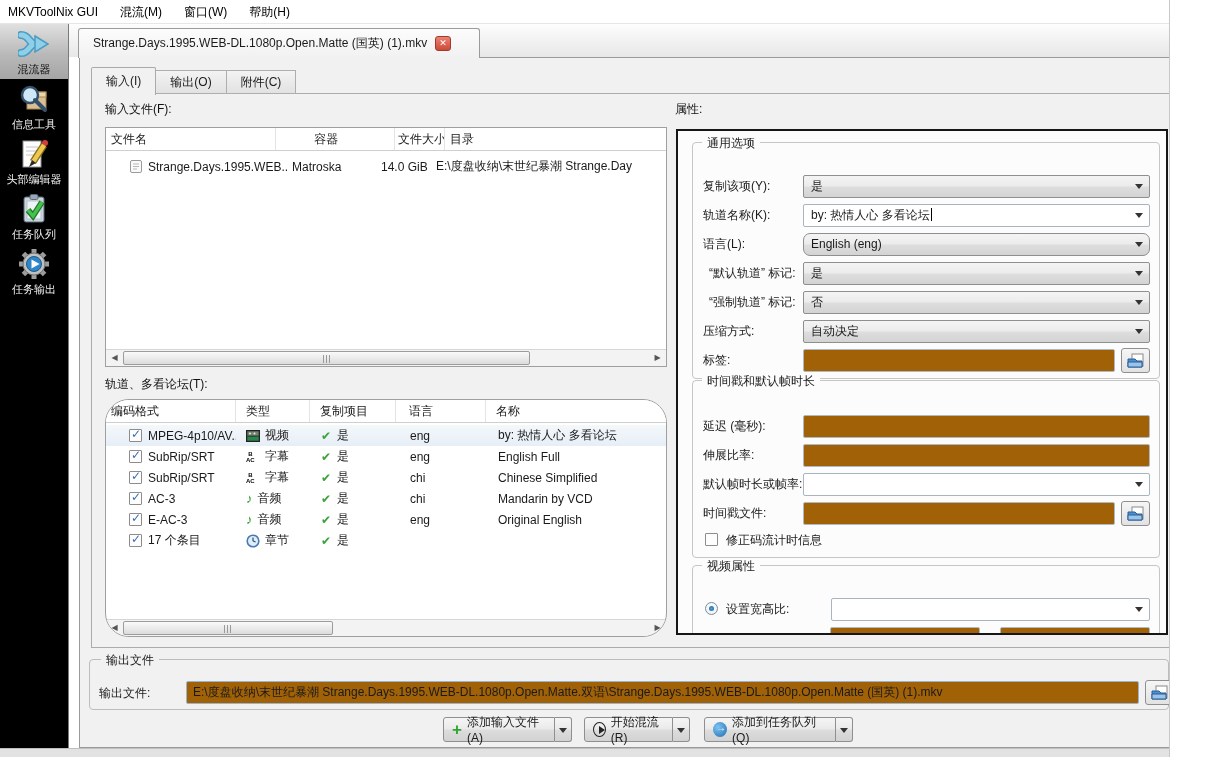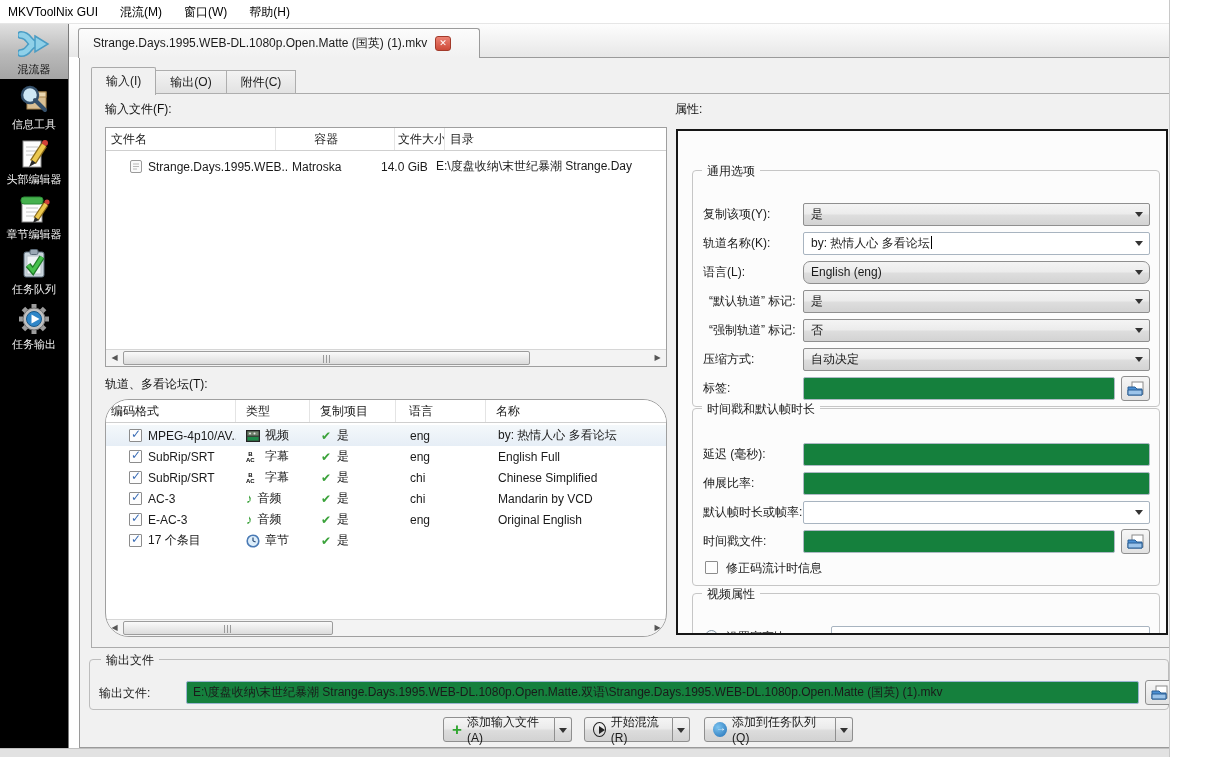--- a/index.html
+++ b/index.html
@@ -54,27 +54,27 @@
   
   .hscroll { position:absolute; left:0; right:0; bottom:0; height:17px; background:#f3f3f3; border-top:1px solid #d6d6d6; }
   .sb-arrow { position:absolute; top:0; width:17px; height:16px; color:#555; font-size:8px; line-height:16px; text-align:center; }
   .sb-arrow.left { left:0; } .sb-arrow.right { right:0; }
   .sb-thumb { position:absolute; top:1px; height:14px; background:linear-gradient(to bottom,#fafafa,#dcdcdc); border:1px solid #9c9c9c; border-radius:2px; }
   .sb-thumb::after { content:""; position:absolute; left:50%; top:3px; width:8px; height:8px; margin-left:-4px;
      background:repeating-linear-gradient(to right,#9a9a9a 0 1px,transparent 1px 3px); }
 
   
   .prop-panel { position:absolute; left:584px; top:35px; width:492px; height:506px; background:#fcfcfc; border:2px solid #161616; overflow:hidden; }
-  .groupbox { position:absolute; border:1px solid #c6c6c6; border-radius:4px;margin-top:28px; }
+  .groupbox { position:absolute; border:1px solid #c6c6c6; border-radius:4px; }
   .groupbox .gtitle { position:absolute; top:-8px; left:9px; background:#fcfcfc; padding:0 5px; }
   .field-label { position:absolute; left:10px; height:23px; line-height:23px; white-space:nowrap; }
   .combo { position:absolute; height:23px; border:1px solid #8f8f8f; border-radius:2px; background:linear-gradient(to bottom,#f4f4f4,#ececec 45%,#dddddd 55%,#d3d3d3); line-height:21px; padding:0 20px 0 7px; }
   .combo.editable { background:#fff; border-color:#a8b4c0; }
   .combo .arrow, .split-arrow .arrow { position:absolute; right:6px; top:8px; width:0; height:0; border-left:4px solid transparent; border-right:4px solid transparent; border-top:5px solid #333; }
-  .tinput { position:absolute; height:23px; border:1px solid #adb9c4; border-radius:2px; background:#15803d; padding:0 6px; font-family:inherit; font-size:12px; color:#1a1a1a; }
+  .tinput { position:absolute; height:23px; border:1px solid #adb9c4; border-radius:2px; background:#a16207; padding:0 6px; font-family:inherit; font-size:12px; color:#1a1a1a; }
   .browse-btn { position:absolute; width:29px; height:25px; border:1px solid #8f8f8f; border-radius:3px; background:linear-gradient(to bottom,#f6f6f6,#e2e2e2); display:flex; align-items:center; justify-content:center; }
   .caret { display:inline-block; width:1px; height:13px; background:#000; vertical-align:-2px; margin-left:1px; }
   .radio { position:absolute; width:13px; height:13px; border-radius:50%; border:1px solid #7e8e9c; background:radial-gradient(circle at 50% 40%,#fff,#e8eef2); }
   .radio.on::after { content:""; position:absolute; left:3px; top:3px; width:5px; height:5px; border-radius:50%; background:radial-gradient(circle,#4aa3dd,#1c5c94); }
 
   
   .output-group { position:absolute; left:9px; top:601px; width:1080px; height:51px; border:1px solid #bdbdbd; border-radius:4px; }
   .output-group .gtitle { position:absolute; top:-8px; left:11px; background:#f1f1f1; padding:0 5px; }
   .btn-row { position:absolute; top:659px; left:0; width:100%; height:26px; }
   .push-btn { position:absolute; height:25px; border:1px solid #8f8f8f; border-radius:3px 0 0 3px; background:linear-gradient(to bottom,#f5f5f5,#ebebeb 45%,#dcdcdc 55%,#d2d2d2); display:flex; align-items:center; justify-content:center; gap:5px; padding:0 8px; }
@@ -124,34 +124,20 @@
         <rect x="5" y="3" width="18" height="26" fill="#fdfdfd" stroke="#909090"></rect>
         <line x1="8" y1="9" x2="20" y2="9" stroke="#c4c4c4"></line>
           <line x1="8" y1="13" x2="20" y2="13" stroke="#c4c4c4"></line>
         <line x1="8" y1="17" x2="17" y2="17" stroke="#c4c4c4"></line>
         <circle cx="27" cy="5" r="3" fill="#d04038"></circle>
         <line x1="26" y1="7" x2="15" y2="24" stroke="#8a6a1a" stroke-width="7"></line>
         <line x1="26" y1="7" x2="15" y2="24" stroke="#ecc84e" stroke-width="4.5"></line>
         <polygon points="11,29 14,22 18,25" fill="#2a2a2a"></polygon>
       </svg>
       <span class="lbl">头部编辑器</span>
-    </div>
-    <div class="side-item">
-      <svg width="32" height="34" viewBox="0 0 32 32">
-        <rect x="4" y="7" width="20" height="22" fill="#fdfdfd" stroke="#888"></rect>
-        <rect x="3" y="4" width="22" height="7" rx="3" fill="#46b14e" stroke="#2a8a34"></rect>
-        <line x1="8" y1="15" x2="20" y2="15" stroke="#c4c4c4"></line>
-          <line x1="8" y1="19" x2="20" y2="19" stroke="#c4c4c4"></line>
-          <line x1="8" y1="23" x2="16" y2="23" stroke="#c4c4c4"></line>
-        <circle cx="29" cy="9" r="2.6" fill="#d04038"></circle>
-        <line x1="28" y1="11" x2="18" y2="26" stroke="#8a6a1a" stroke-width="6"></line>
-        <line x1="28" y1="11" x2="18" y2="26" stroke="#ecc84e" stroke-width="3.8"></line>
-        <polygon points="15,30 17,24 21,27" fill="#2a2a2a"></polygon>
-      </svg>
-      <span class="lbl">章节编辑器</span>
     </div>
     <div class="side-item">
       <svg width="32" height="34" viewBox="0 0 32 32">
         <rect x="6" y="4" width="20" height="25" rx="2" fill="#c9d4dc" stroke="#5a6a78"></rect>
         <rect x="12" y="1.5" width="8" height="5" rx="1.5" fill="#9aa8b5" stroke="#5a6a78"></rect>
         <rect x="9" y="8" width="14" height="18" fill="#eef3f6" stroke="#b8c2ca"></rect>
         <path d="M10 17 L15 23 L24 9" stroke="#1f7a28" stroke-width="6" fill="none"></path>
         <path d="M10 17 L15 23 L24 9" stroke="#46c14e" stroke-width="3.4" fill="none"></path>
       </svg>
       <span class="lbl">任务队列</span>

